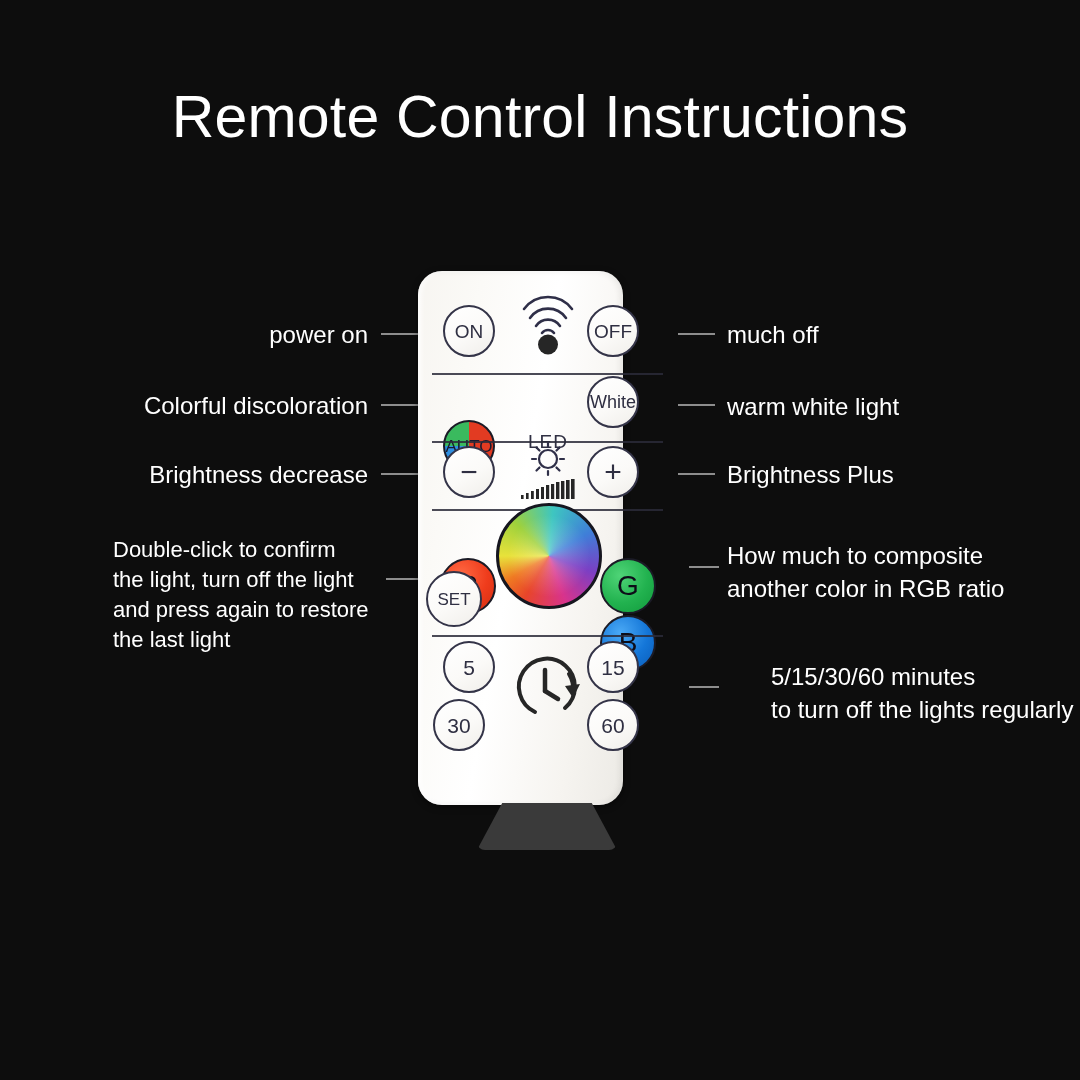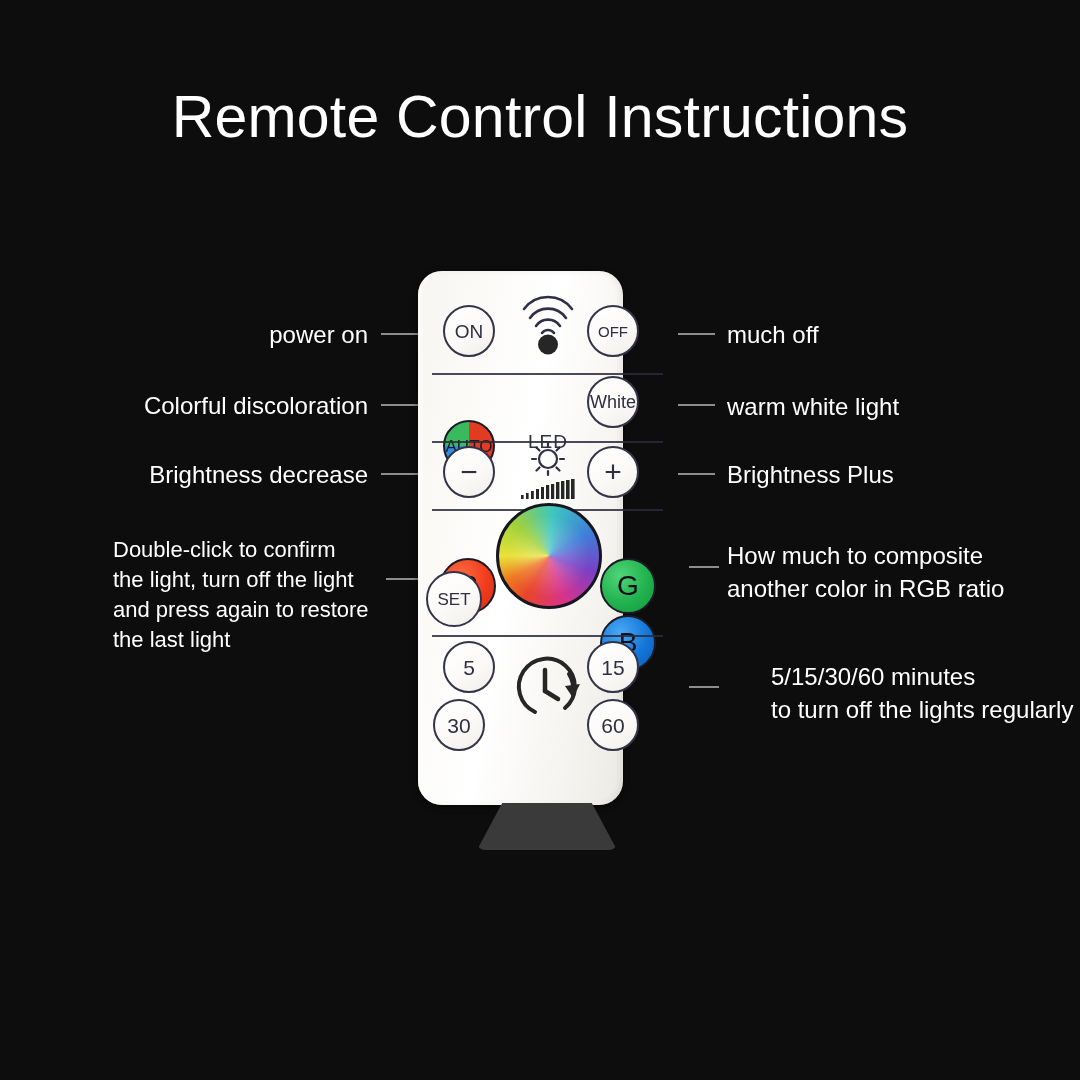--- a/index.html
+++ b/index.html
@@ -76,21 +76,21 @@
     user-select: none;
   }
   .btn.outline {
     background: linear-gradient(150deg,#ffffff 0%,#fbfaf8 55%,#f0eeea 100%);
     border: 2px solid #343448;
     color: #2f2f42;
   }
   .btn.solid { border: 2px solid #1b1b26; margin-top: 44px; }
 
   .lbl-on   { font-size: 19px; }
-  .lbl-off  { font-size: 15px; }
+  .lbl-off  { font-size: 19px; }
   .lbl-white{ font-size: 18px; }
   .lbl-auto { font-size: 17px; color:#1a1a2e; font-weight:500; }
   .lbl-rgb  { font-size: 28px; color:#0d0d18; }
   .lbl-set  { font-size: 17px; }
   .lbl-num  { font-size: 21px; }
 
   
   #btn-auto {
     background:
       conic-gradient(from 180deg at 50% 50%,

